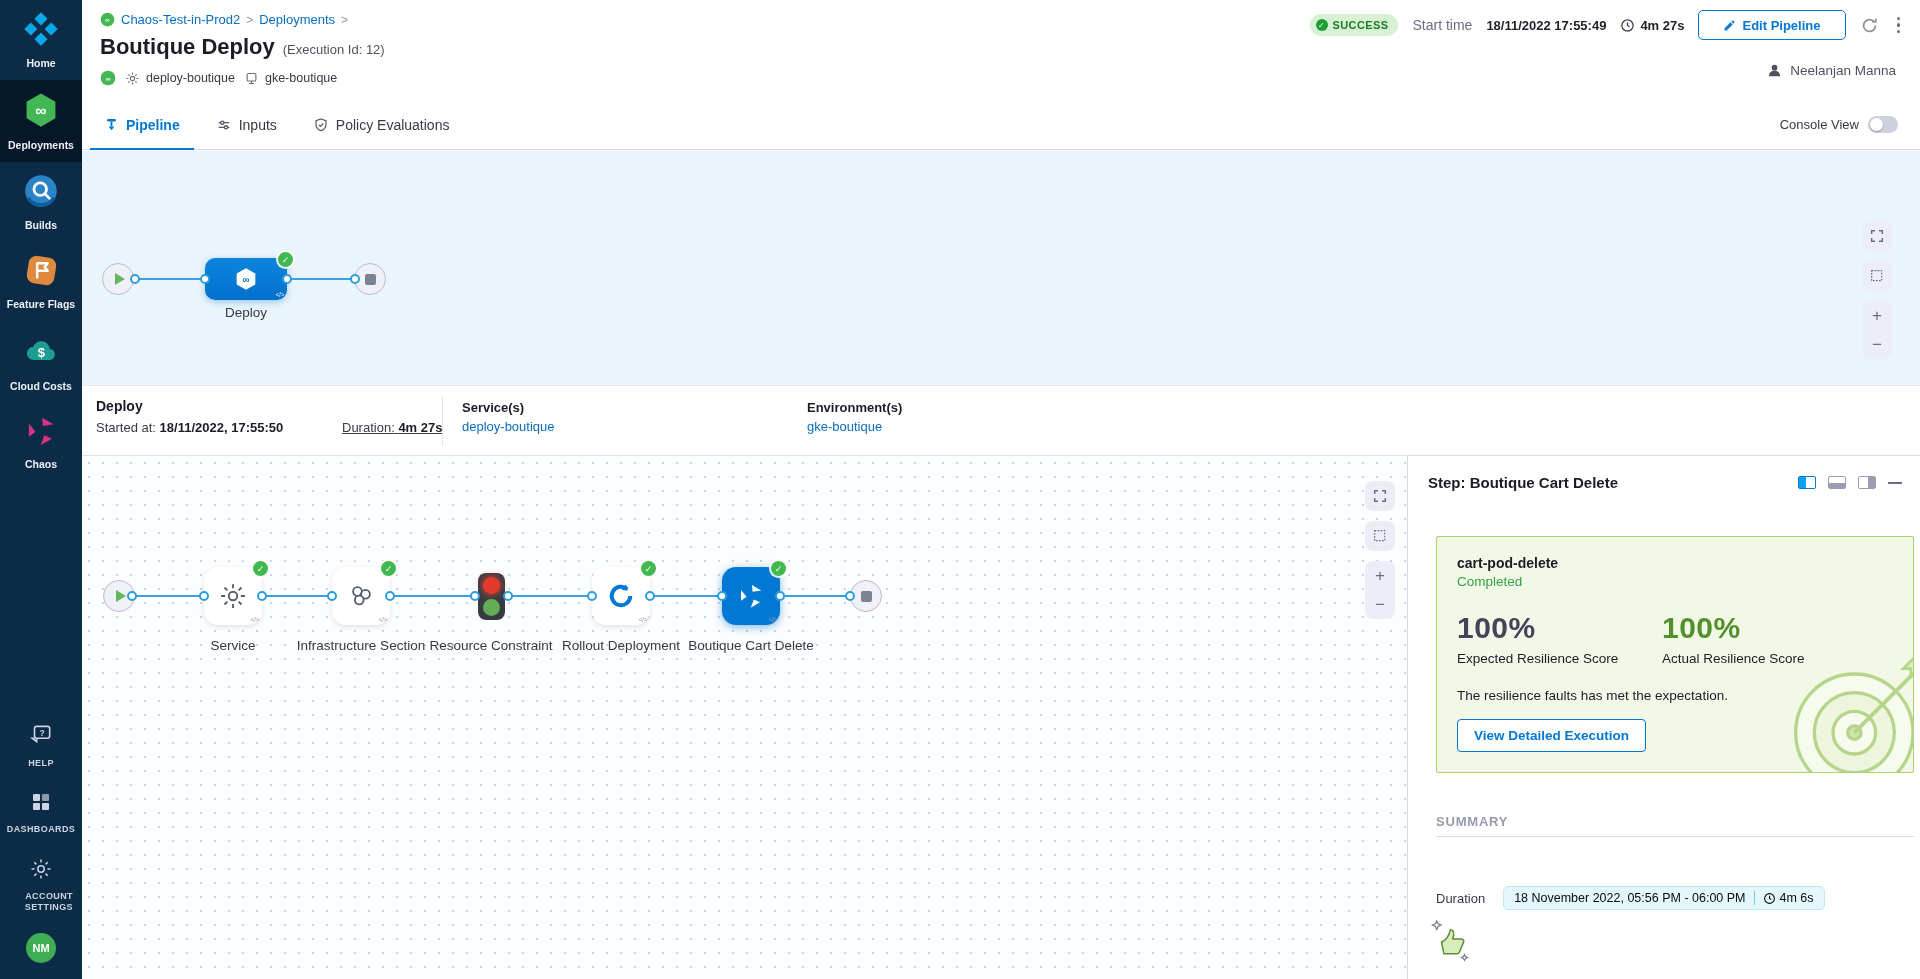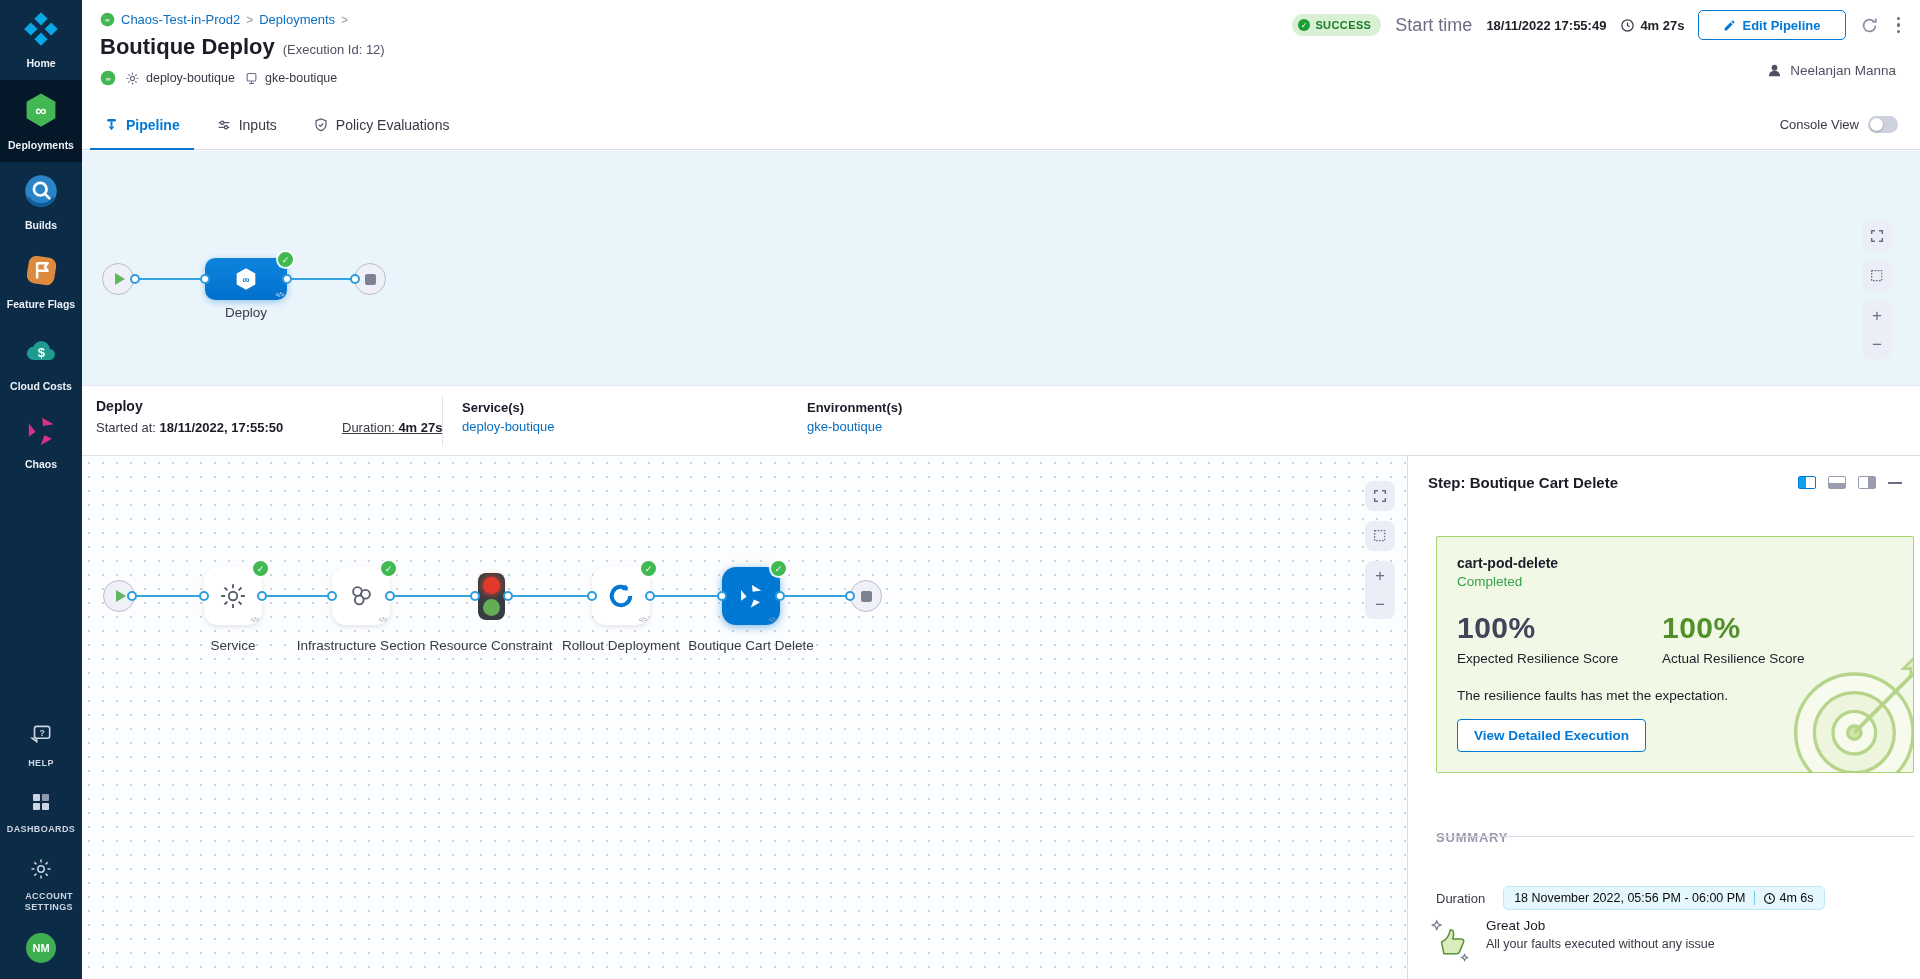--- a/index.html
+++ b/index.html
@@ -23,21 +23,21 @@
   .breadcrumb a { color:#0a6ebe; text-decoration:none; cursor:pointer; }
   .crumb-sep { color:#9293a5; font-size:12px; }
   .page-title { position:absolute; left:18px; top:34px; display:flex; align-items:baseline; gap:8px; }
   .page-title h1 { font-size:22px; font-weight:bold; color:#1c1c28; }
   .exec-id { font-size:13px; color:#4f5162; }
   .tagrow { position:absolute; left:18px; top:70px; display:flex; align-items:center; gap:9px; font-size:12.5px; color:#383946; }
   .tagrow .tag { display:flex; align-items:center; gap:6px; }
   .hdr-right { position:absolute; right:16px; top:10px; display:flex; align-items:center; gap:14px; }
   .badge-success { display:flex; align-items:center; gap:5px; background:#d8f1d4; color:#1c7d28; border-radius:11px; height:22px; padding:0 10px 0 6px; font-size:11px; font-weight:bold; letter-spacing:.4px; }
   .chk-dot { width:12px; height:12px; border-radius:50%; background:#1c9c34; color:#fff; font-size:8px; font-weight:bold; display:flex; align-items:center; justify-content:center; }
-  .muted { color:#6b6d85; font-size:18px; }
+  .muted { color:#6b6d85; font-size:14px; }
   .strong13 { color:#22222a; font-size:13px; font-weight:bold; }
   .dur { display:flex; align-items:center; gap:5px; color:#22222a; font-size:13px; font-weight:bold; }
   .btn-outline { display:flex; align-items:center; gap:6px; border:1px solid #0278d5; color:#0278d5; background:#fff; border-radius:5px; height:30px; padding:0 24px; font-size:13px; font-weight:bold; cursor:pointer; }
   .icon-btn { background:none; border:none; cursor:pointer; display:flex; align-items:center; }
   .kebab { display:flex; flex-direction:column; gap:3px; padding:4px; cursor:pointer; }
   .kebab i { width:3.5px; height:3.5px; border-radius:50%; background:#6b6d85; }
   .user-row { position:absolute; right:24px; top:62px; display:flex; align-items:center; gap:7px; font-size:13.5px; color:#4f5162; cursor:pointer; }
 
   
   .tabbar { position:absolute; left:0; top:100px; width:100%; height:50px; background:#fff; border-bottom:1px solid #d9dae5; display:flex; align-items:stretch; }
@@ -103,21 +103,21 @@
   .scores { display:flex; margin-top:22px; }
   .score-block { width:205px; }
   .score-val { font-size:30px; font-weight:bold; letter-spacing:.5px; }
   .score-val.expected { color:#42445a; }
   .score-val.actual { color:#538f2a; }
   .score-lbl { font-size:13.5px; color:#1c1c28; margin-top:6px; }
   .rc-msg { font-size:13.5px; color:#1c1c28; margin-top:22px; }
   .rc-btn { margin-top:16px; display:inline-block; border:1px solid #0278d5; color:#0278d5; background:#fff; border-radius:4px; padding:8px 16px; font-size:13.5px; font-weight:bold; cursor:pointer; position:relative; z-index:2; }
   .target-ill { position:absolute; right:-28px; bottom:-34px; z-index:1; }
 
-  .summary-h { position:absolute; left:28px; top:374px; font-size:13px; font-weight:bold; letter-spacing:.8px; color:#9899ad; }
+  .summary-h { position:absolute; left:28px; top:358px; font-size:13px; font-weight:bold; letter-spacing:.8px; color:#9899ad; }
   .summary-hr { position:absolute; left:28px; top:380px; width:478px; height:1px; background:#d9dae5; }
   .sum-row { position:absolute; left:28px; display:flex; align-items:center; gap:12px; font-size:13px; color:#383946; }
   .chip { display:flex; align-items:center; background:#e4f7fd; border:1px solid #bfe8f7; border-radius:5px; padding:4px 10px; font-size:12.5px; color:#0b0b0d; gap:8px; }
   .chip .cdiv { width:1px; align-self:stretch; background:#7ccdea; }
   .greatjob { position:absolute; left:22px; top:462px; display:flex; gap:10px; align-items:flex-start; }
   .gj-title { font-size:13.5px; color:#1c1c28; }
   .gj-sub { font-size:12.5px; color:#383946; margin-top:4px; }
 </style>
 </head>
 <body>
@@ -552,20 +552,16 @@
           </span>
         </span>
       </div>
 
       <div class="greatjob">
         <svg width="46" height="46" viewBox="0 0 48 48">
           <path d="M7 3l1.4 3L11.5 7.4 8.4 8.8 7 12 5.6 8.8 2.5 7.4 5.6 6z" fill="#fff" stroke="#6f7486" stroke-width="1.2"></path>
           <path d="M12 25c4.5-2 7.8-6.3 8.8-11.4.4-1.8 3-1.6 3.6.7.5 2 .3 4.7-.7 7.5h8.9c1.9 0 3.2 1.8 2.4 3.5l-4.2 10c-.6 1.3-1.8 2.1-3.2 2.1H14.5z" fill="#d9edbb" stroke="#5d8f3c" stroke-width="1.6" stroke-linejoin="round"></path>
           <path d="M36 38l1 2.2 2.2 1-2.2 1-1 2.2-1-2.2-2.2-1 2.2-1z" fill="#fff" stroke="#6f7486" stroke-width="1.1"></path>
         </svg>
-        <div>
-          <div class="gj-title">Great Job</div>
-          <div class="gj-sub">All your faults executed without any issue</div>
-        </div>
       </div>
     </aside>
   </div>
 </div>
 
 </body></html>

